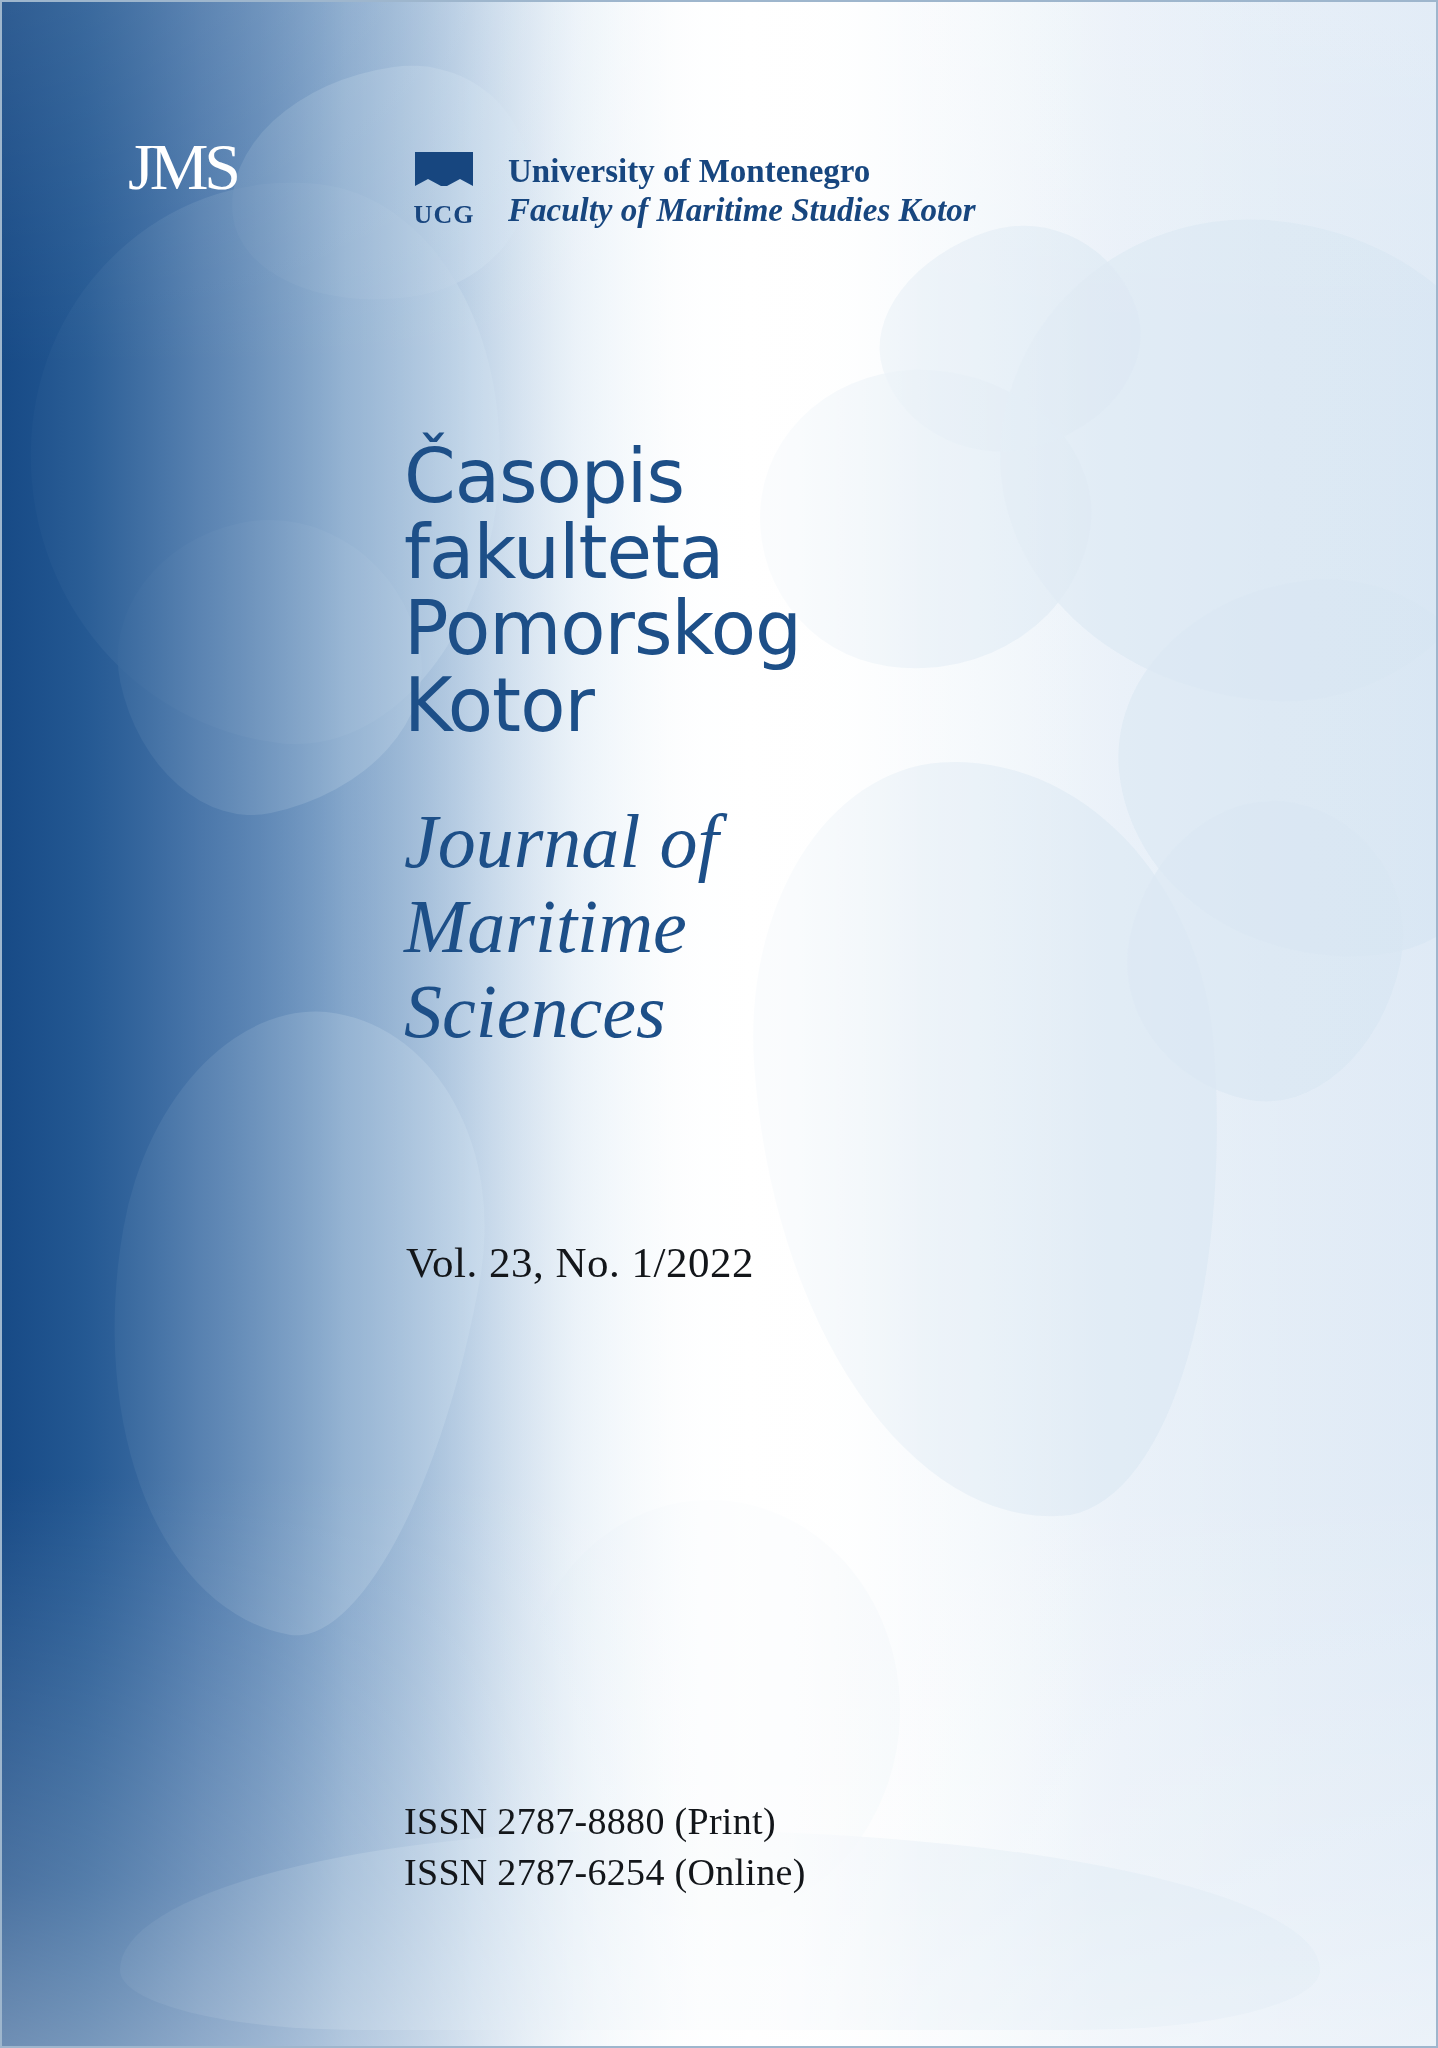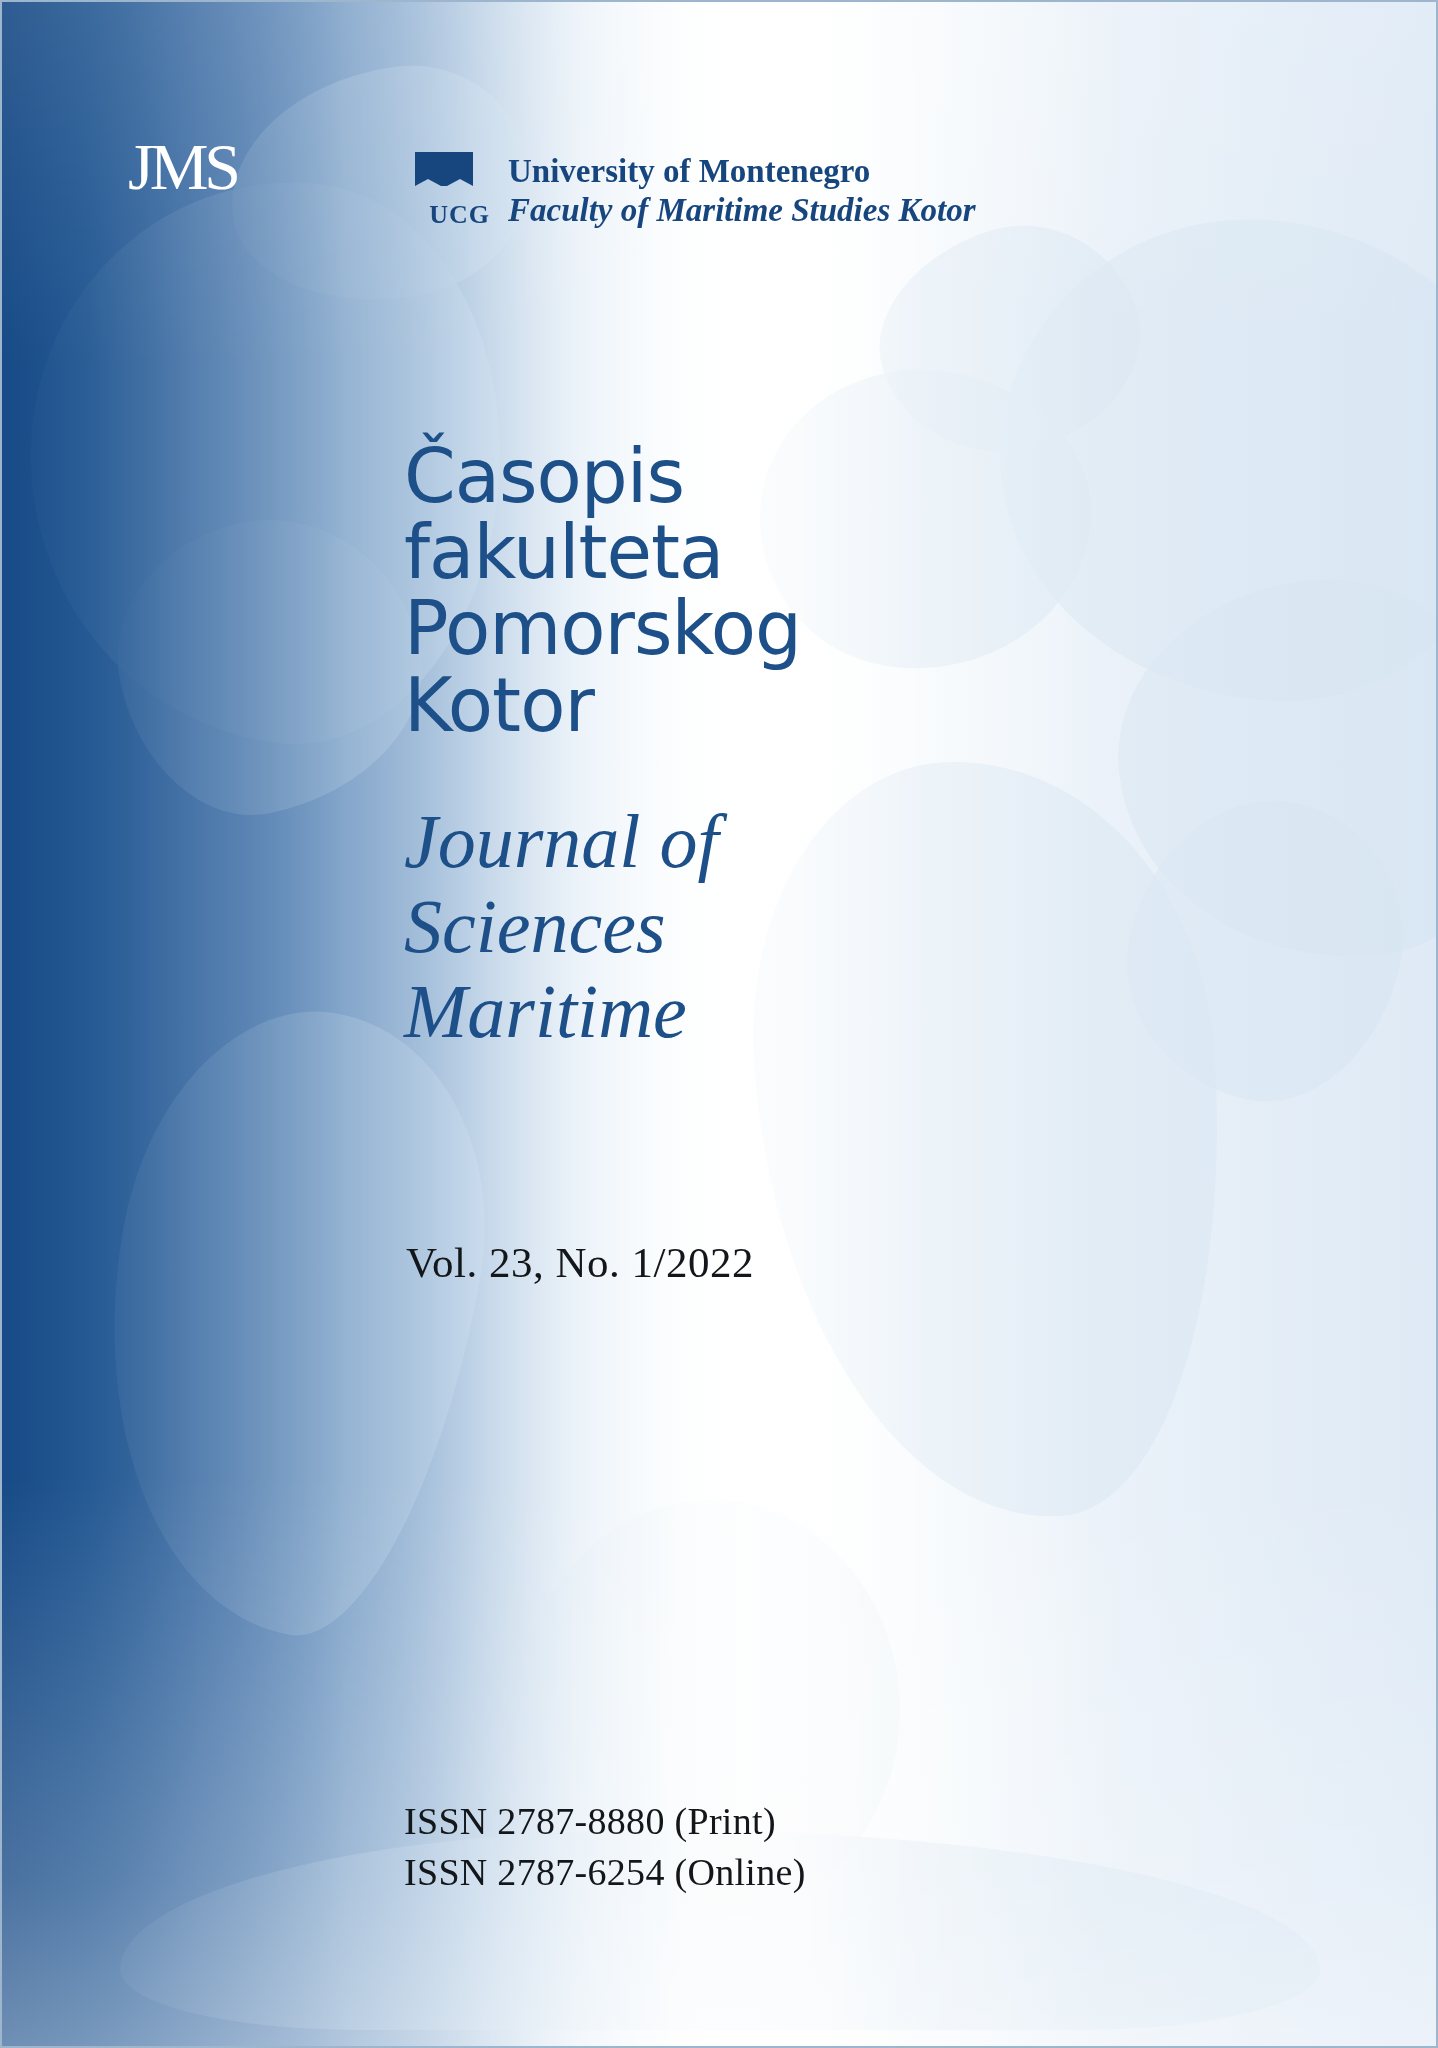--- a/index.html
+++ b/index.html
@@ -181,21 +181,21 @@
 
   .ucg-block {
     position: absolute;
     left: 398px;
     top: 0px;
     display: flex;
     align-items: flex-start;
   }
   .ucg-logo {
     width: 92px;
-    text-align: right;
+    text-align: center;
     margin-right: 18px;
     padding-top: 2px;
   }
   .ucg-logo svg { display: block; margin: 0 auto; }
   .ucg-logo-text {
     font-family: "Liberation Serif", serif;
     font-size: 26px;
     letter-spacing: 1px;
     color: #18457e;
     margin-top: 4px;
@@ -320,22 +320,22 @@
 
     <div class="titles">
       <div class="title-sr">
         <div>Časopis</div>
         <div>fakulteta</div>
         <div>Pomorskog</div>
         <div>Kotor</div>
       </div>
       <div class="title-en">
         <div>Journal of</div>
+        <div>Maritime</div>
         <div>Sciences</div>
-        <div>Maritime</div>
       </div>
     </div>
 
     <div class="volume">Vol. 23, No. 1/2022</div>
 
     <div class="issn">
       <div>ISSN 2787-8880 (Print)</div>
       <div>ISSN 2787-6254 (Online)</div>
     </div>
 

